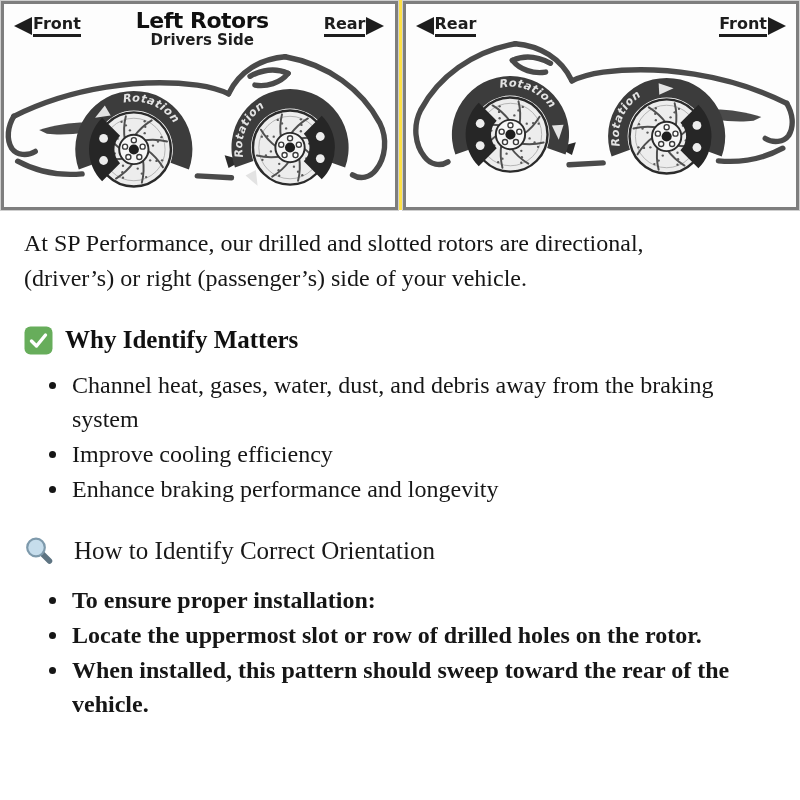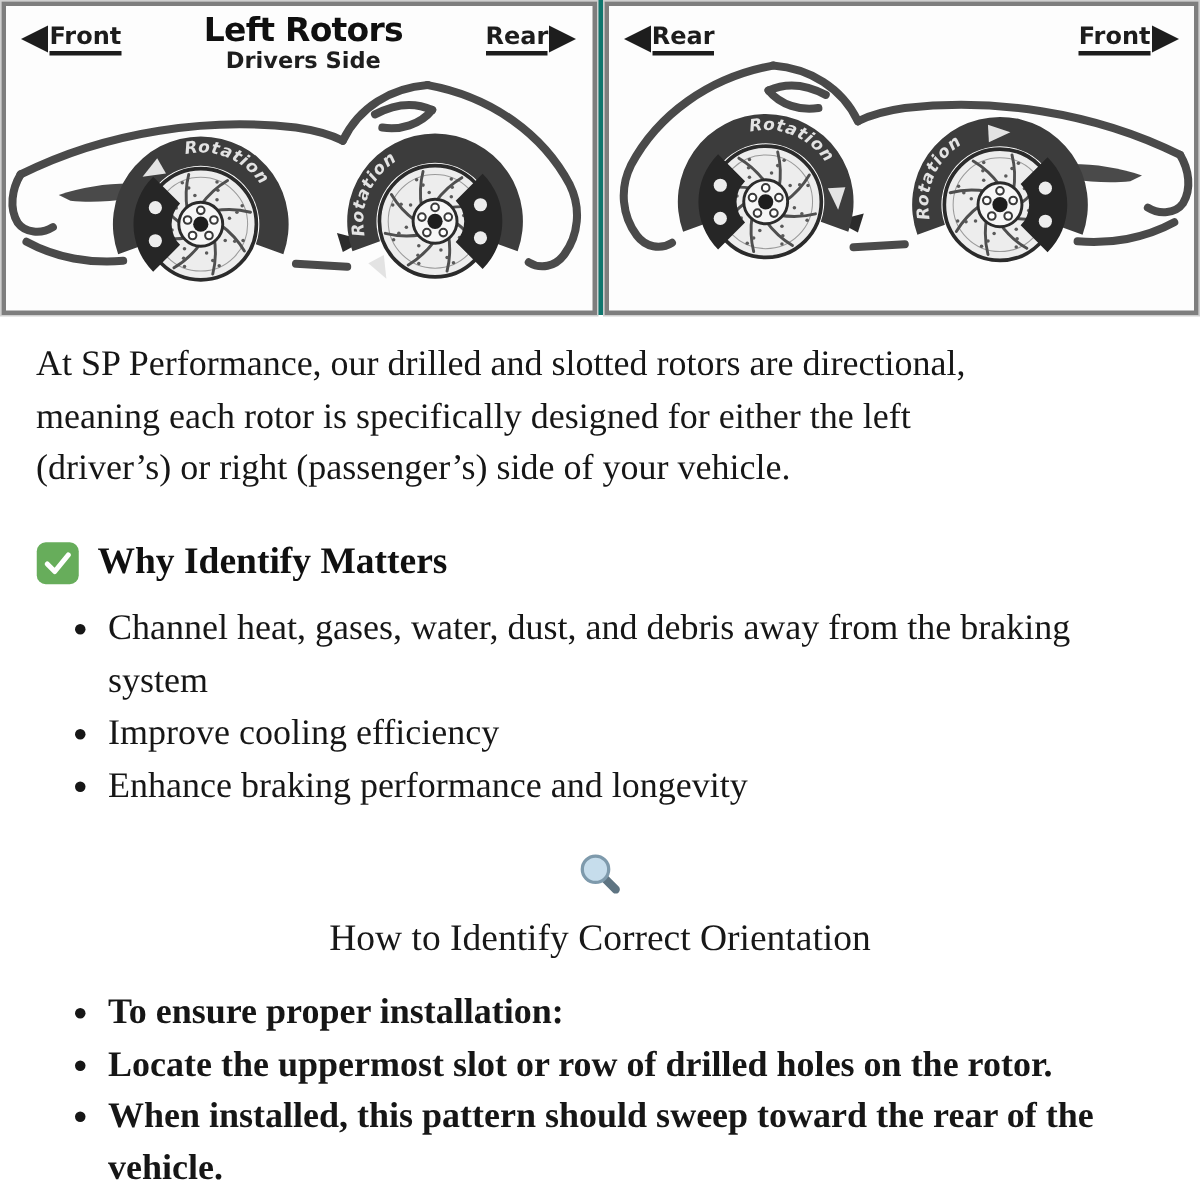--- a/index.html
+++ b/index.html
@@ -1,19 +1,19 @@
 <!DOCTYPE html>
 <html><head>
 <meta charset="utf-8">
 <style>
   html,body{margin:0;padding:0;background:#ffffff;}
   body{width:800px;font-family:"Liberation Serif",serif;color:#161616;}
 
   
-  .diagram{display:flex;gap:5px;padding:1px 1px 0 1px;background:#0f766e;}
+  .diagram{display:flex;gap:5px;padding:1px 1px 0 1px;background:#fde047;}
   .panel{flex:1;border:3px solid #7e7e7e;box-shadow:0 0 0 1px #cfcfcf;background:#fdfdfd;overflow:hidden;}
   .panel-header{display:flex;align-items:flex-start;justify-content:space-between;
     padding:7px 10px 0 10px;font-family:"DejaVu Sans",sans-serif;}
   .dir{display:flex;align-items:center;gap:1px;margin-top:5px;}
   .dir-text{font-weight:bold;font-size:16px;line-height:1.05;color:#1d1d1d;
     border-bottom:3px solid #1d1d1d;padding-bottom:1px;}
   .tri{width:0;height:0;display:block;}
   .tri-left{border-top:9px solid transparent;border-bottom:9px solid transparent;border-right:18px solid #1d1d1d;}
   .tri-right{border-top:9px solid transparent;border-bottom:9px solid transparent;border-left:18px solid #1d1d1d;}
   .panel-title-block{text-align:center;margin-top:-1px;}
@@ -21,22 +21,22 @@
   .panel-subtitle{font-size:15px;font-weight:bold;color:#1e1e1e;line-height:1.15;}
   .car-wrap{margin-top:-4px;}
   .car-wrap svg{display:block;width:100%;height:auto;}
   .rot-text{font:italic bold 11.5px "DejaVu Sans",sans-serif;fill:#e3e3e3;letter-spacing:0.6px;}
 
   
   .content{padding:4px 24px 2px 24px;font-size:24px;line-height:1.45;}
   .intro{margin:12px 0 0 0;}
   .h2row{display:flex;align-items:center;gap:12px;margin:27px 0 0 0;
     font-size:25px;font-weight:bold;color:#101010;}
-  .h3row{display:flex;align-items:center;gap:10px;margin:26px 0 0 0;
-    font-size:25px;font-weight:normal;color:#181818;flex-direction:column;}
+  .h3row{display:flex;align-items:center;gap:20px;margin:26px 0 0 0;
+    font-size:25px;font-weight:normal;color:#181818;}
   .h-icon{display:inline-flex;align-items:center;}
   .h-icon svg{display:block;}
   .lead{margin:21px 0 0 0;}
   ul{margin:9px 0 0 0;padding-left:46px;list-style:disc;}
   ul.second{margin:14px 0 0 0;font-weight:bold;}
   li{line-height:1.45;padding-left:2px;}
 </style>
 </head>
 <body>
 
@@ -295,21 +295,20 @@
         </svg>
       </div>
   </div>
 
 </div>
 
 <div class="content">
 
   <div class="intro">
     <div>At SP Performance, our drilled and slotted rotors are directional,</div>
-    <div>meaning each rotor is specifically designed for either the left</div>
     <div>(driver’s) or right (passenger’s) side of your vehicle.</div>
   </div>
 
   <div class="h2row">
     <span class="h-icon">
       <svg width="29" height="29" viewBox="0 0 29 29">
         <rect x="0.5" y="0.5" width="28" height="28" rx="6" fill="#67ad5b"></rect>
         <path d="M7.5 15 L12.5 20 L21.5 9" fill="none" stroke="#ffffff" stroke-width="3.4" stroke-linecap="round" stroke-linejoin="round"></path>
       </svg>
     </span>

